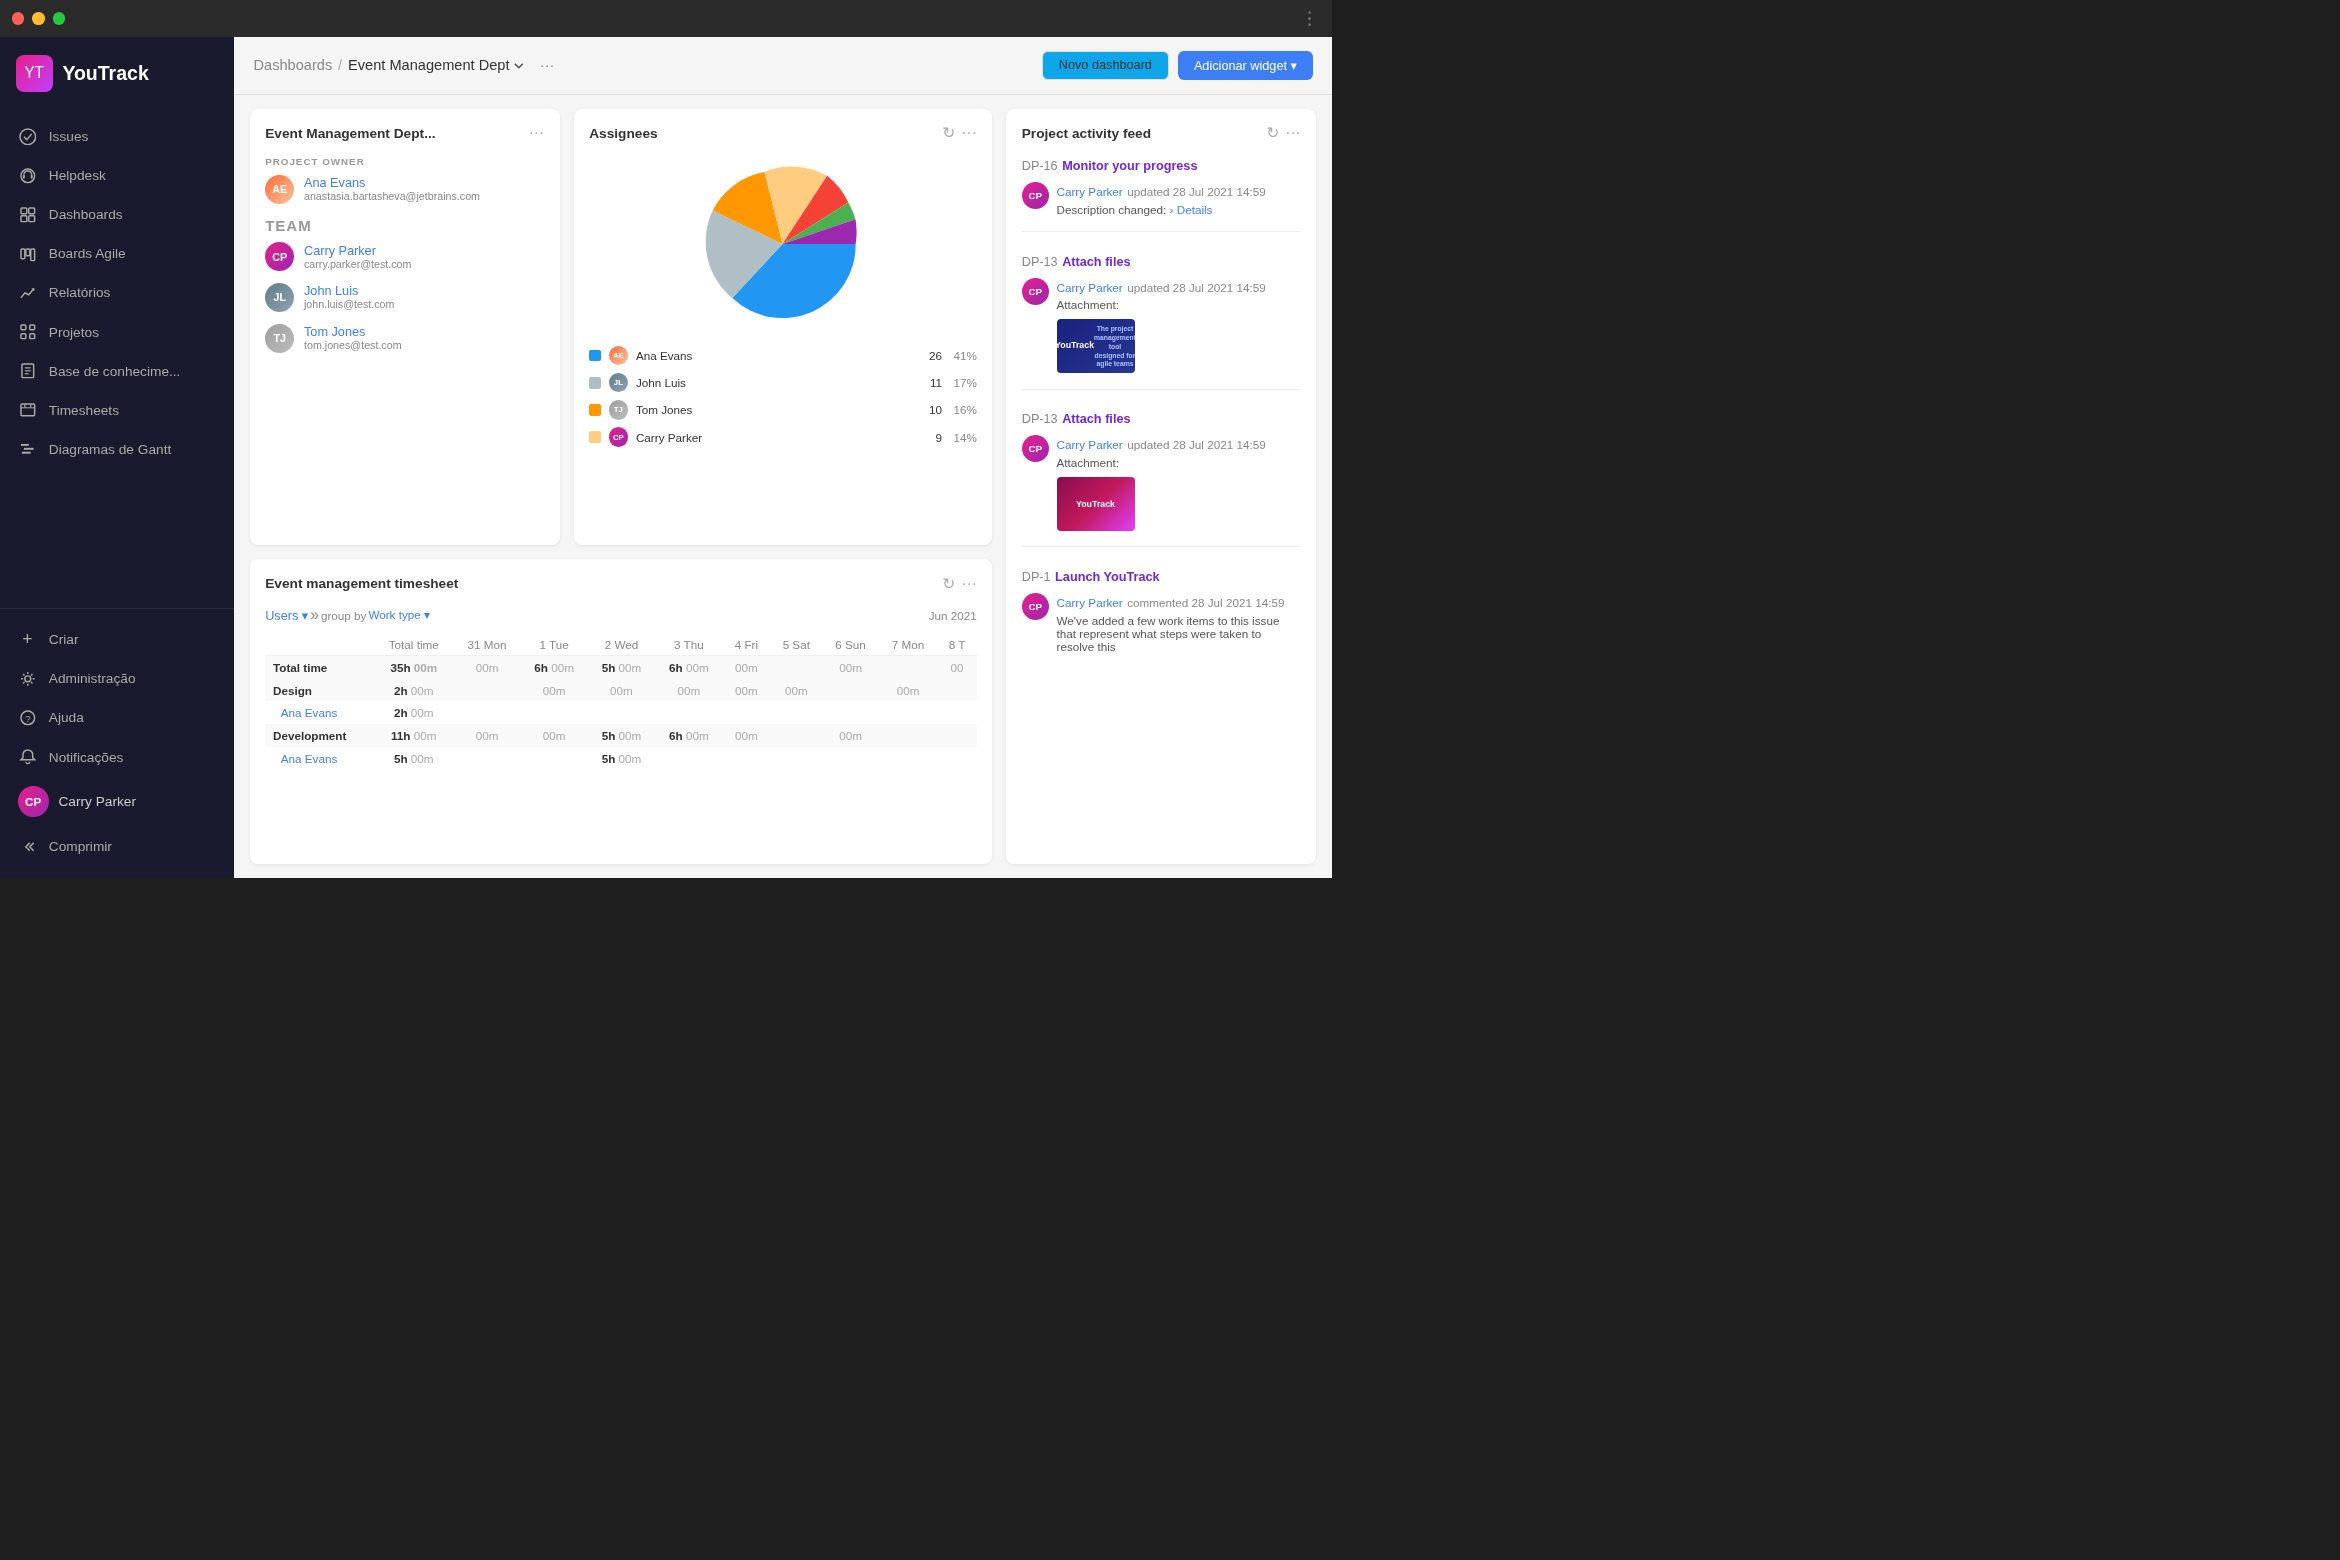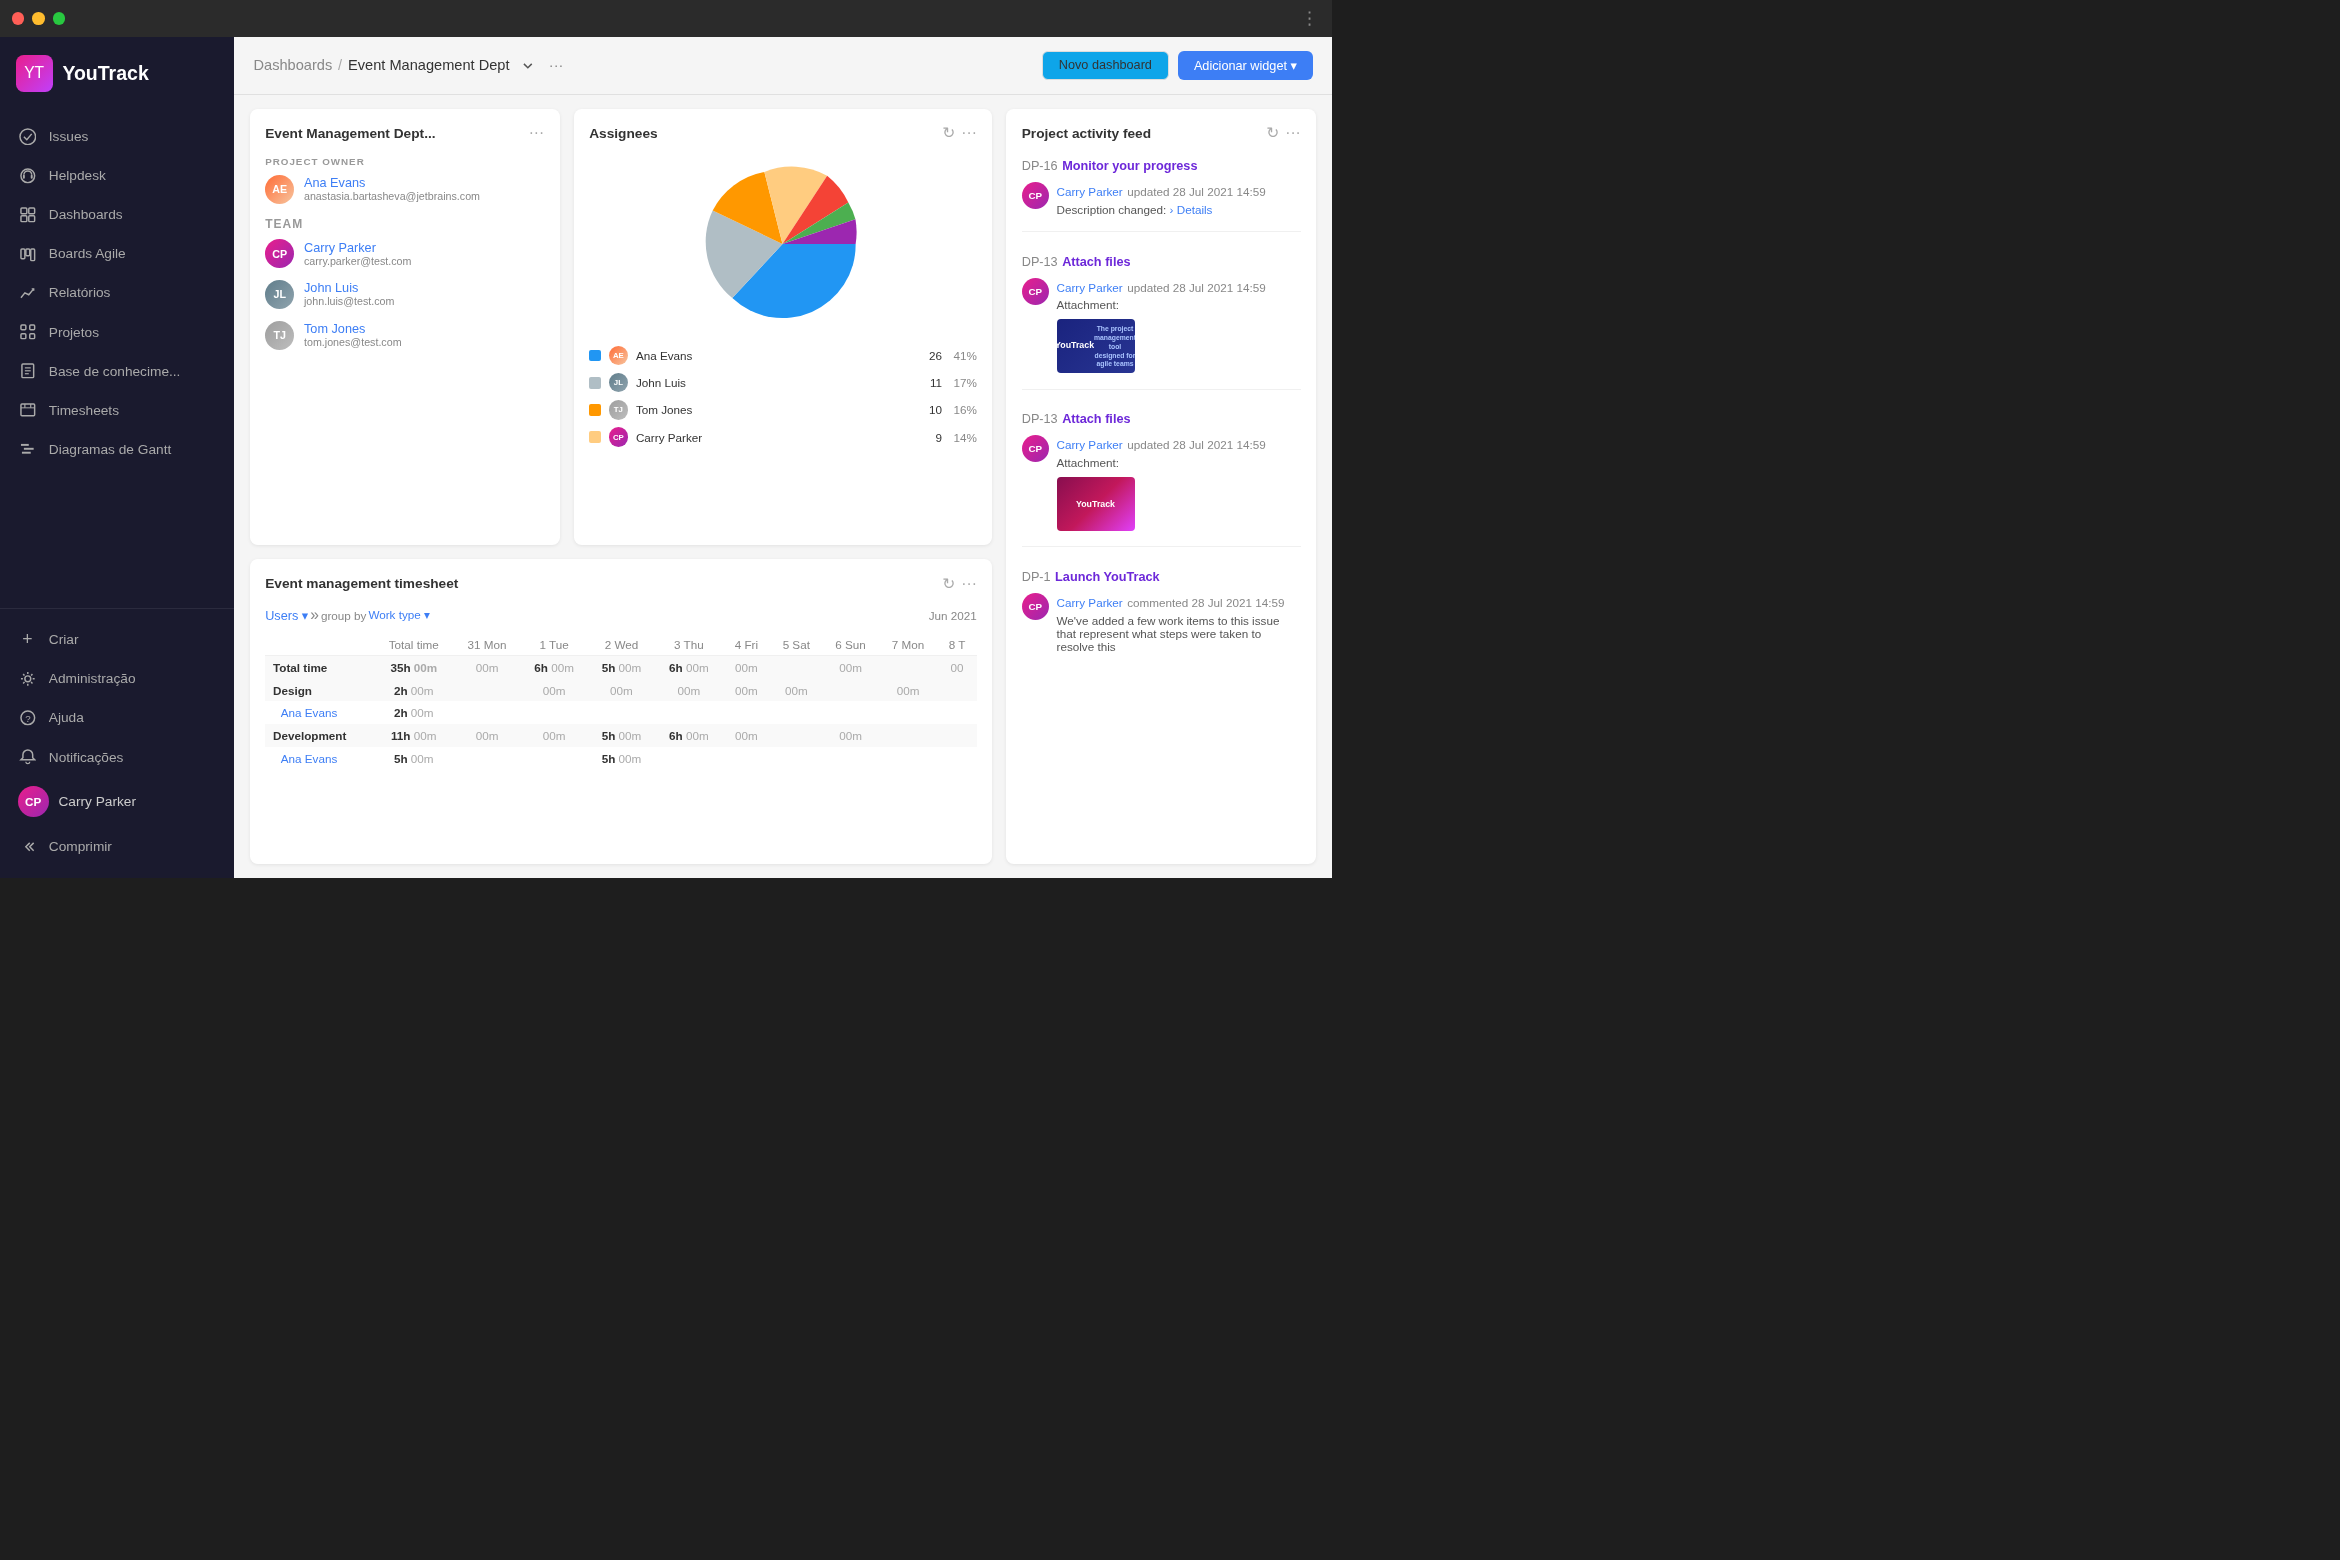--- a/index.html
+++ b/index.html
@@ -122,21 +122,21 @@
     }
     .breadcrumb {
       display: flex; align-items: center; gap: 5.9px;
       font-size: 14.6px;
     }
     .breadcrumb-link { color: #888; cursor: pointer; }
     .breadcrumb-sep { color: #aaa; }
     .breadcrumb-current {
       color: #333;
       font-weight: 500;
-      display: flex; align-items: center; gap: 12px;
+      display: flex; align-items: center; gap: 3px;
     }
     .breadcrumb-dots { color: #888; margin-left: 7.8px; cursor: pointer; }
     .top-bar-actions { display: flex; gap: 9.8px; align-items: center; }
     .btn-secondary {
       background: #0ea5e9;
       border: 1px solid #ddd;
       color: #333;
       padding: 6.8px 15.6px;
       border-radius: 5.9px;
       font-size: 12.7px;
@@ -201,21 +201,21 @@
     .avatar-sm-img {
       width: 100%; height: 100%;
       background: linear-gradient(135deg, #e91e8c, #9c27b0);
       display: flex; align-items: center; justify-content: center;
       font-size: 10.7px; color: white; font-weight: bold;
     }
     .owner-info { display: flex; flex-direction: column; }
     .owner-name { color: #3d7ef5; font-size: 12.7px; cursor: pointer; }
     .owner-email { color: #888; font-size: 10.7px; text-align: center; }
     .team-label {
-      font-size: 12px; font-weight: 600; color: #999;
+      font-size: 15px; font-weight: 600; color: #999;
       letter-spacing: 1px; text-transform: uppercase; margin-bottom: 7.8px;
     }
     .team-member {
       display: flex; align-items: center; gap: 9.8px; margin-bottom: 11.7px;
     }
     .member-info { display: flex; flex-direction: column; }
     .member-name { color: #3d7ef5; font-size: 12.7px; cursor: pointer; }
     .member-email { color: #888; font-size: 10.7px; }
     
     .assignees-widget { grid-column: 2; }

